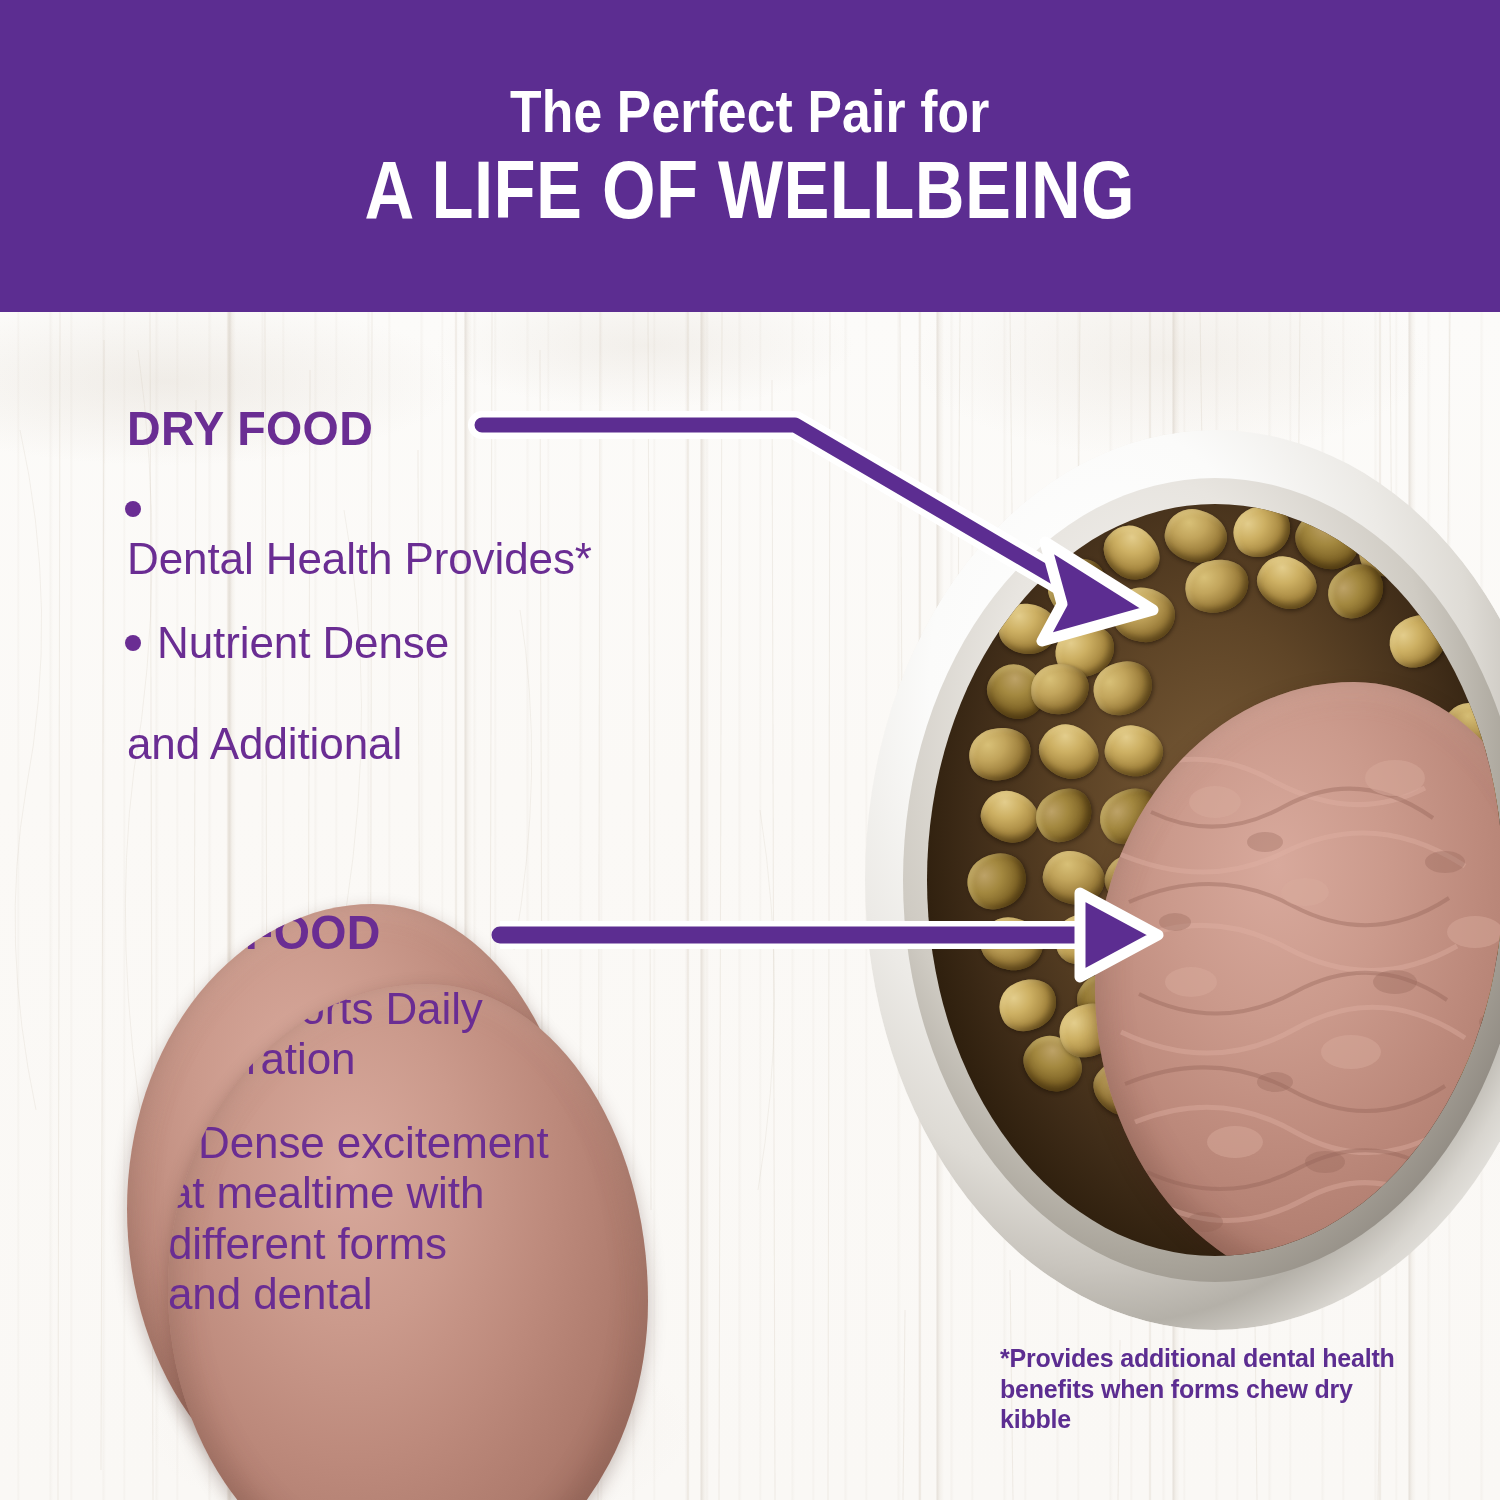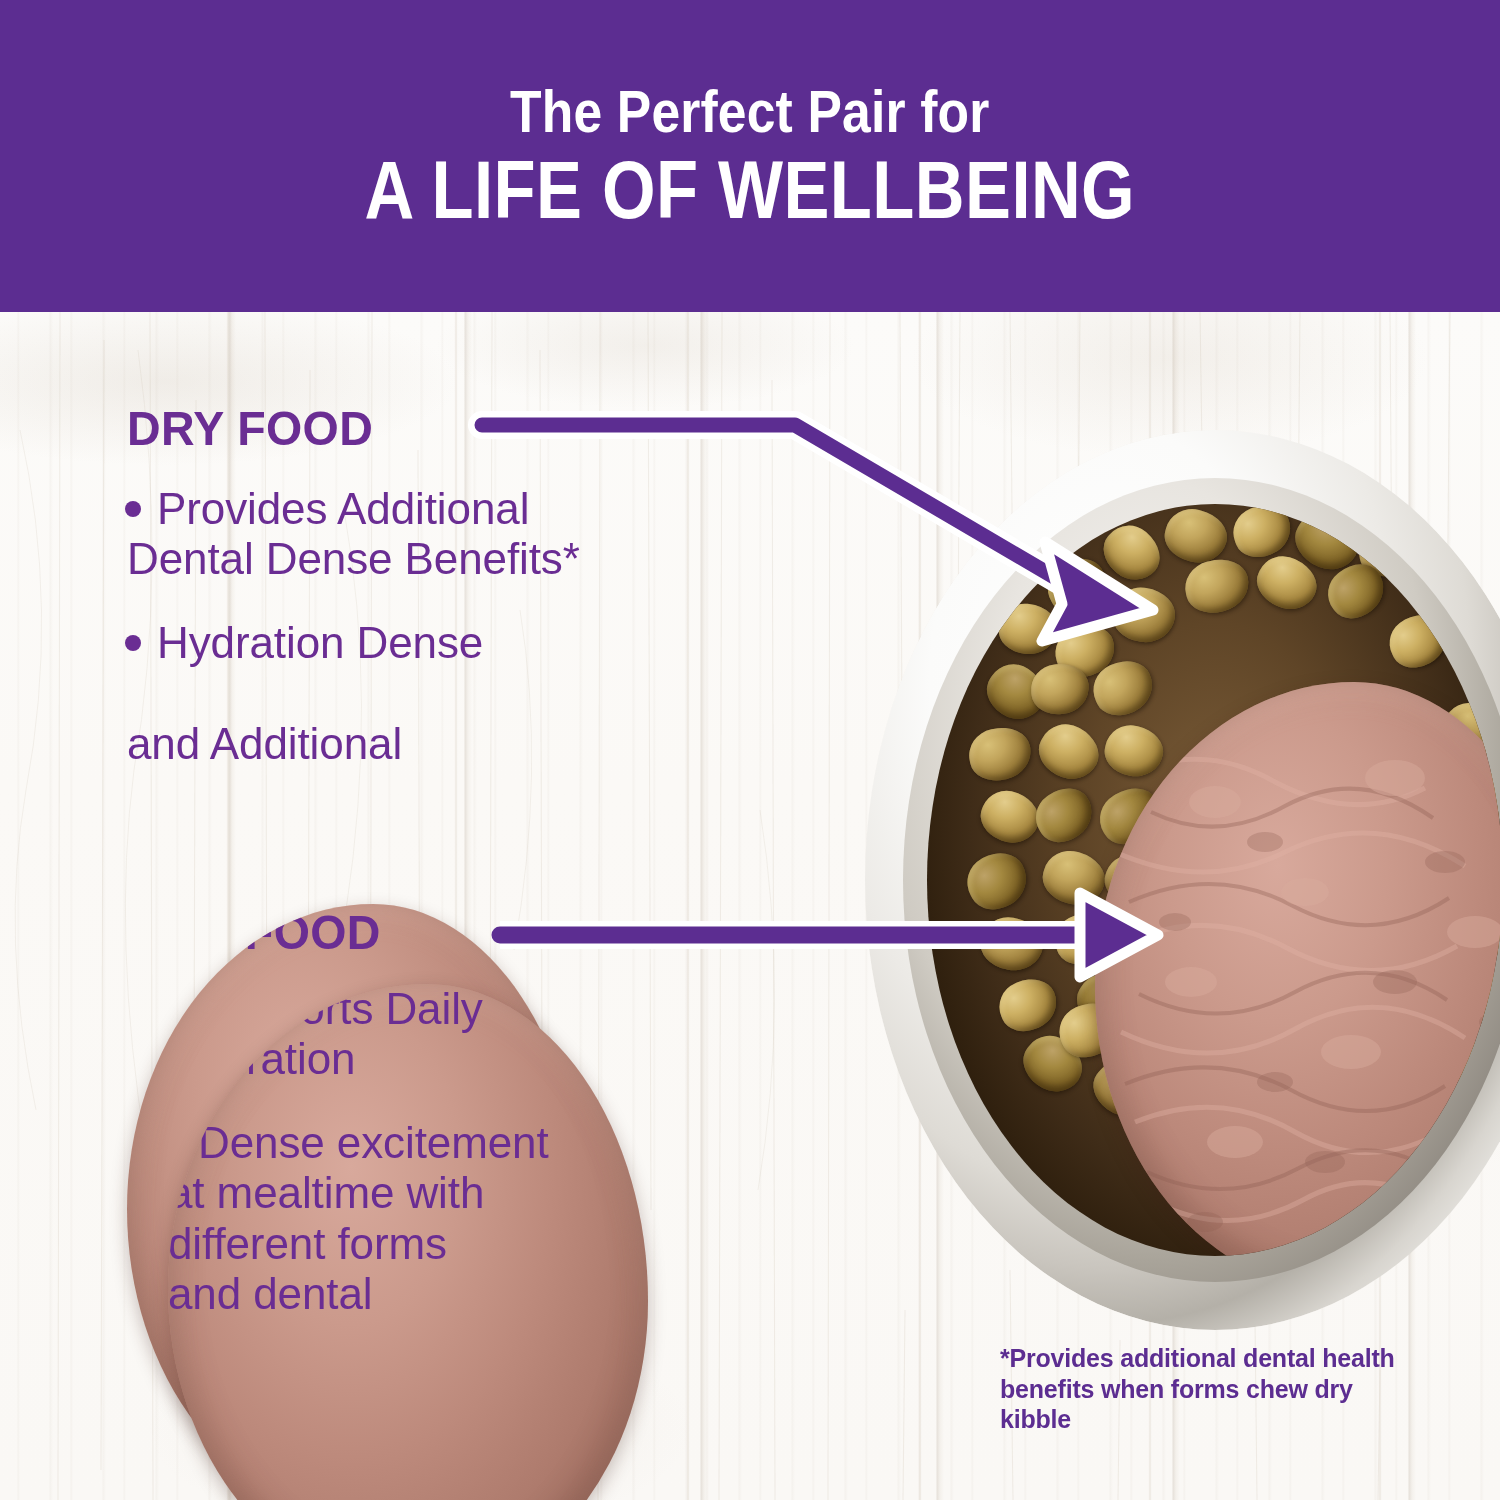--- a/index.html
+++ b/index.html
@@ -321,25 +321,25 @@
       <path d="M1080 893 L1158 935 L1080 977 L1080 893 Z" fill="#5c2d91" stroke="#ffffff" stroke-width="11" stroke-linejoin="round"></path>
     </g>
   </svg>
 
   <div class="copy">
 
     <div class="sect-head dry">DRY FOOD</div>
 
     <div class="bullets dry">
       <p class="b">
-        <span class="dot"></span><span>Provides Additional</span><br>
-        <span>Dental Dense Benefits*</span>
+        <span class="dot"></span><br>
+        <span>Dental Health Provides*</span>
       </p>
       <p class="b">
-        <span class="dot"></span><span>Hydration Dense</span><br>
+        <span class="dot"></span><span>Nutrient Dense</span><br>
         <br>
         <span>and Additional</span>
       </p>
     </div>
 
     <div class="sect-head wet">WET FOOD</div>
 
     <div class="bullets wet">
       <p class="b">
         <span class="dot"></span><span>Supports Daily</span><br>

